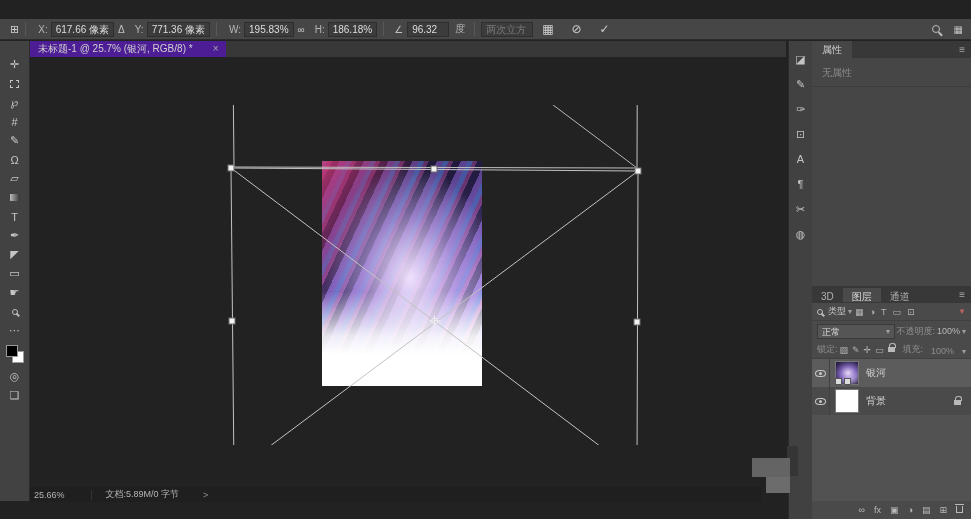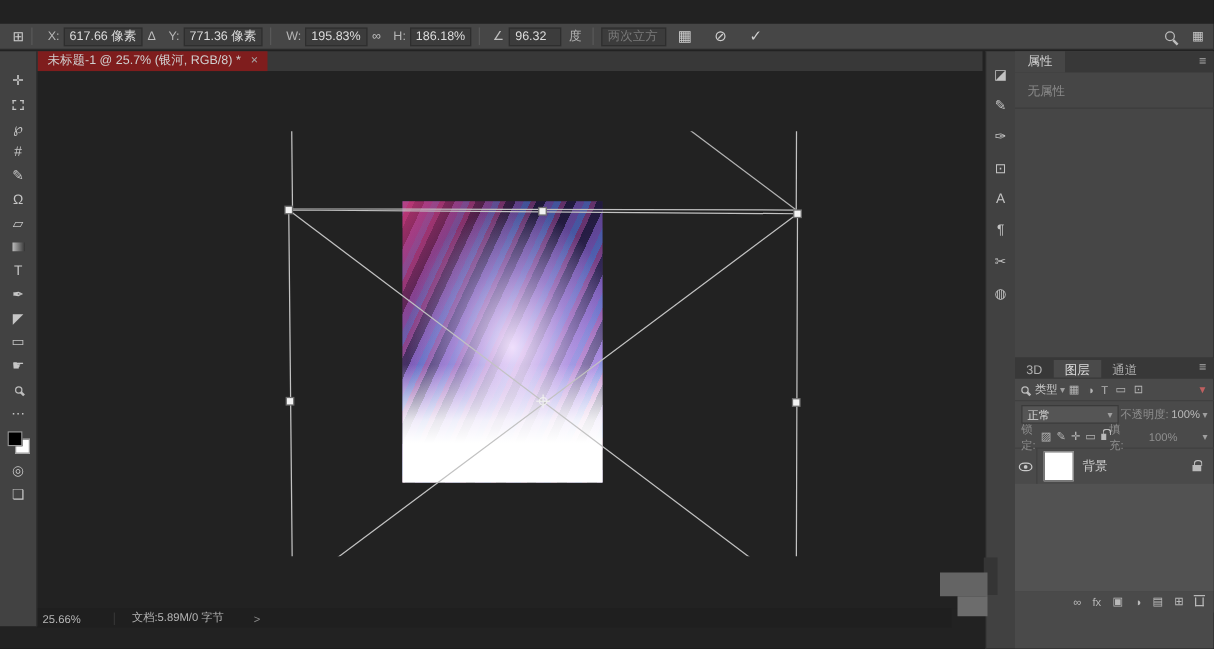--- a/index.html
+++ b/index.html
@@ -32,22 +32,22 @@
 
   
   .mag { position:relative; display:inline-block; width:8px; height:8px; border:1.5px solid #bdbdbd; border-radius:50%; }
   .mag::after { content:''; position:absolute; width:5px; height:1.5px; background:#bdbdbd;
     right:-4px; bottom:-2px; transform:rotate(45deg); }
   .mag.small { width:6px; height:6px; border-width:1px; }
   .mag.small::after { width:4px; right:-3px; bottom:-2px; }
 
   
   #tabstrip { position:absolute; left:30px; top:41px; width:756px; height:16px; background:#383838; display:flex; }
-  #doc-tab { background:#7f1d1d; color:#cfcfcf; font-size:10px; padding:0 8px; line-height:16px;
-    display:flex; align-items:center; gap:8px; }
+  #doc-tab { background:#4c1d95; color:#cfcfcf; font-size:10px; padding:0 8px; line-height:16px;
+    display:flex; align-items:center; gap:20px; }
   #doc-tab .close { color:#a8a8a8; font-size:10px; }
 
   
   #toolbar { position:absolute; left:0; top:41px; width:30px; height:460px; background:#424242;
     display:flex; flex-direction:column; align-items:center; padding-top:14px; border-right:1px solid #2b2b2b; }
   .tool { width:26px; height:19px; display:flex; align-items:center; justify-content:center;
     color:#c6c6c6; font-size:11px; cursor:default; }
   .marquee-box { width:9px; height:8px; border:1px dashed #c6c6c6; }
   .grad-box { width:10px; height:7px; background:linear-gradient(90deg,#bbb,#333); }
   #swatches { position:relative; width:18px; height:18px; margin:5px 0 4px; }
@@ -104,21 +104,21 @@
   #filter-type { margin:0 2px 0 5px; color:#c9c9c9; }
   #funnel { margin-left:auto; color:#c06060; font-size:8px; }
   #blend-row { height:20px; }
   #blend-select { background:#555; border:1px solid #3a3a3a; color:#ddd; padding:1px 4px; width:78px;
     display:flex; justify-content:space-between; height:15px; line-height:12px; }
   #opacity-wrap { margin-left:auto; display:flex; align-items:center; gap:2px; }
   .dim { color:#8f8f8f; }
   .chev { color:#9f9f9f; font-size:8px; }
   #lock-row { height:18px; border-bottom:1px solid #404040; }
   #lock-row .lic { margin:0 2px; font-size:9px; color:#b3b3b3; }
-  #fill-wrap { margin-left:auto; display:flex; align-items:center; gap:20px; color:#8f8f8f; }
+  #fill-wrap { margin-left:auto; display:flex; align-items:flex-end; gap:8px; color:#8f8f8f; }
 
   .layer-row { display:flex; align-items:center; height:28px; font-size:10px; color:#cfcfcf; }
   .layer-row.selected { background:#5c5c5c; }
   .eye-cell { width:18px; height:28px; display:flex; align-items:center; justify-content:center;
     border-right:1px solid #404040; }
   .eye { position:relative; width:11px; height:7px; border:1px solid #c9c9c9; border-radius:50% / 60%; }
   .eye::after { content:''; position:absolute; left:3px; top:1.5px; width:3px; height:3px; background:#c9c9c9; border-radius:50%; }
   .thumb { width:24px; height:24px; margin:0 7px 0 5px; border:1px solid #777; position:relative; }
   .thumb.galaxy { background:
       radial-gradient(ellipse at 55% 50%, rgba(240,225,255,.95), rgba(150,120,210,.6) 45%, rgba(40,30,70,.9) 85%),
@@ -339,20 +339,30 @@
       <span class="lic">✎</span>
       <span class="lic">✛</span>
       <span class="lic">▭</span>
       <span class="lic padlock"></span>
       <div id="fill-wrap">
         <span>填充:</span>
         <span>100%</span>
         <span class="chev">▾</span>
       </div>
     </div>
+    <div class="layer-row selected">
+      <div class="eye-cell">
+          <span class="eye"></span>
+        </div>
+      <div class="thumb galaxy">
+        <span class="badge bl"></span>
+        <span class="badge br"></span>
+      </div>
+      <span>银河</span>
+    </div>
     <div class="layer-row">
       <div class="eye-cell">
           <span class="eye"></span>
         </div>
       <div class="thumb white"></div>
       <span>背景</span>
       <span class="padlock layer-lock"></span>
     </div>
     <div id="layers-empty"></div>
     <div id="layers-bottom">

